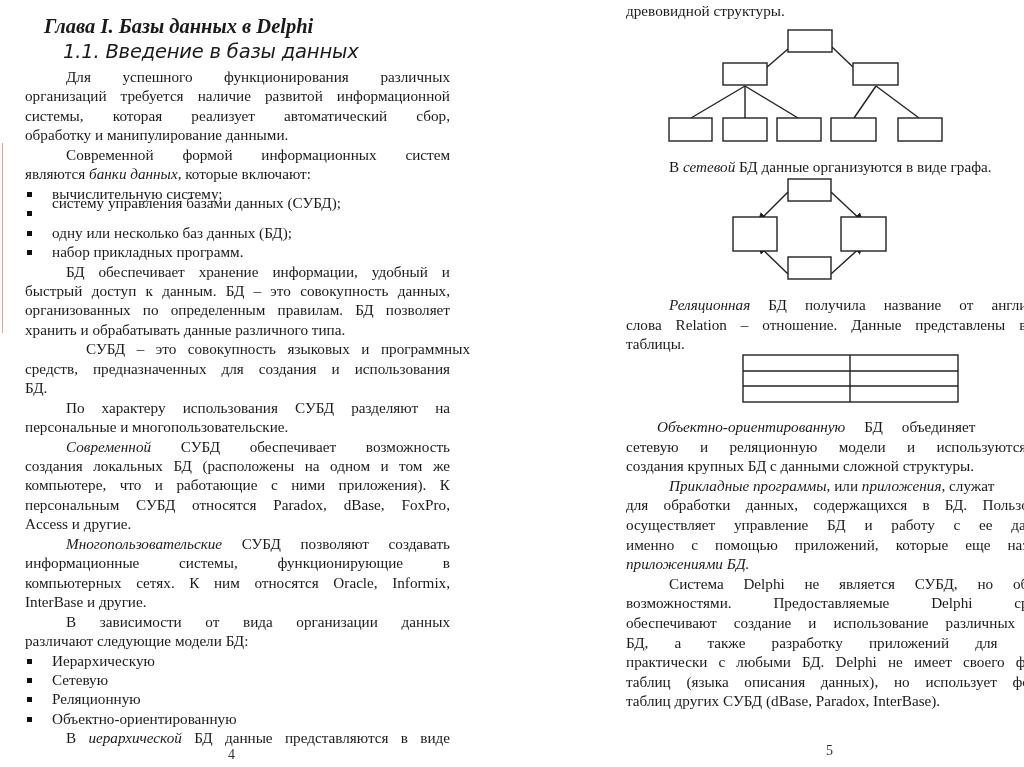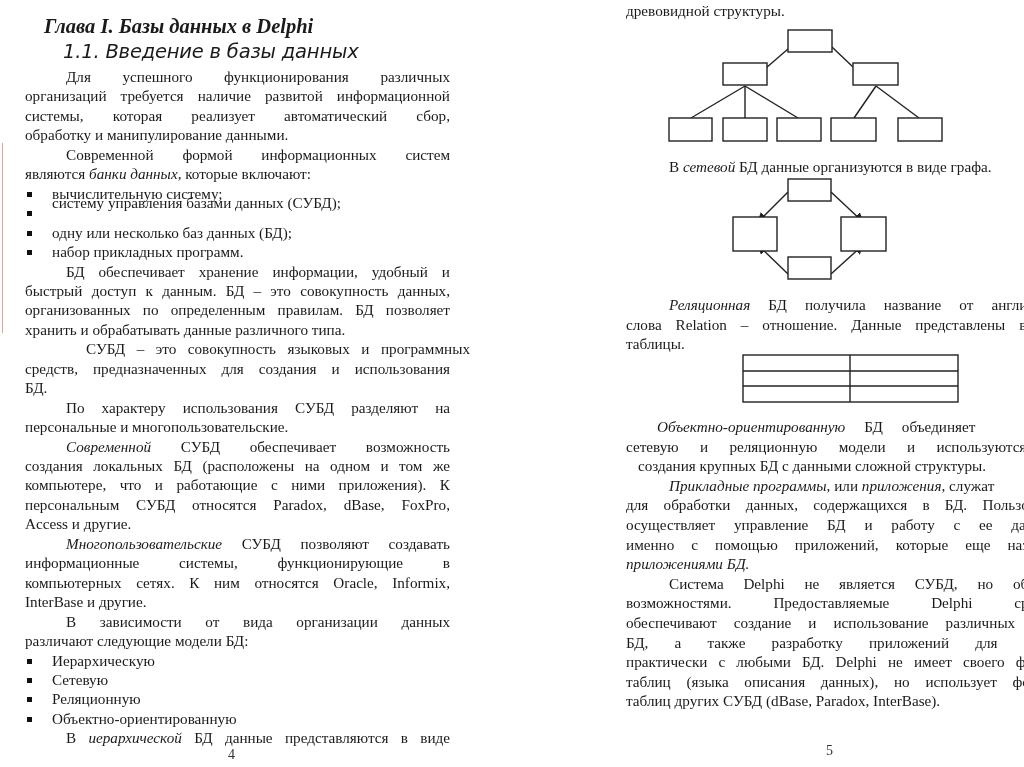--- a/index.html
+++ b/index.html
@@ -145,21 +145,21 @@
   <svg class="fig" style="left:0; top:350px;" width="424" height="60">
     <rect x="143" y="5" width="215" height="47"></rect>
     <line x1="143" y1="21" x2="358" y2="21"></line>
     <line x1="143" y1="36" x2="358" y2="36"></line>
     <line x1="250" y1="5" x2="250" y2="52"></line>
   </svg>
 
   <div id="lower-lines">
       <div class="ln" style="left: 57px; top: 418px; white-space: pre;"><span class="it">Объектно-ориентированную</span><span>     БД     объединяет</span></div>
       <div class="ln just" style="left: 26px; top: 437.6px; width: 444px;"><span>сетевую и реляционную модели и используются для</span></div>
-      <div class="ln" style="left: 26px; top: 457.2px; margin-left: 12px;"><span>создания крупных БД с данными сложной структуры.</span></div>
+      <div class="ln" style="left: 26px; top: 457.2px;"><span>создания крупных БД с данными сложной структуры.</span></div>
       <div class="ln" style="left: 69px; top: 476.8px;"><span class="it">Прикладные программы</span><span>, или </span><span class="it">приложения</span><span>, служат</span></div>
       <div class="ln just" style="left: 26px; top: 496.4px; width: 444px;"><span>для обработки данных, содержащихся в БД. Пользователь</span></div>
       <div class="ln just" style="left: 26px; top: 516px; width: 444px;"><span>осуществляет управление БД и работу с ее данными</span></div>
       <div class="ln just" style="left: 26px; top: 535.6px; width: 444px;"><span>именно с помощью приложений, которые еще называют</span></div>
       <div class="ln" style="left: 26px; top: 555.2px;"><span class="it">приложениями БД.</span></div>
       <div class="ln just" style="left: 69px; top: 574.8px; width: 401px;"><span>Система Delphi не является СУБД, но обладает</span></div>
       <div class="ln just" style="left: 26px; top: 594.4px; width: 444px;"><span>возможностями. Предоставляемые Delphi средства</span></div>
       <div class="ln just" style="left: 26px; top: 614px; width: 444px;"><span>обеспечивают создание и использование различных видов</span></div>
       <div class="ln just" style="left: 26px; top: 633.6px; width: 444px;"><span>БД, а также разработку приложений для работы</span></div>
       <div class="ln just" style="left: 26px; top: 653.2px; width: 444px;"><span>практически с любыми БД. Delphi не имеет своего формата</span></div>

